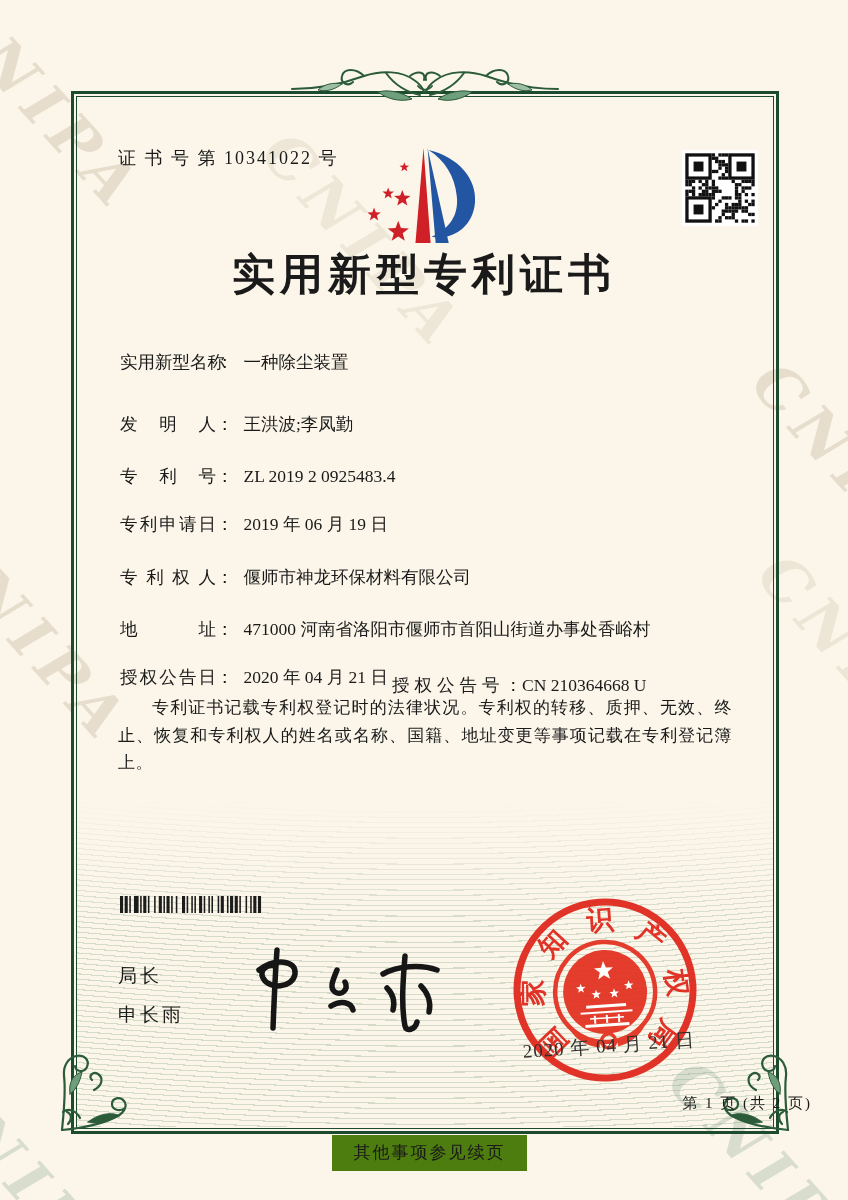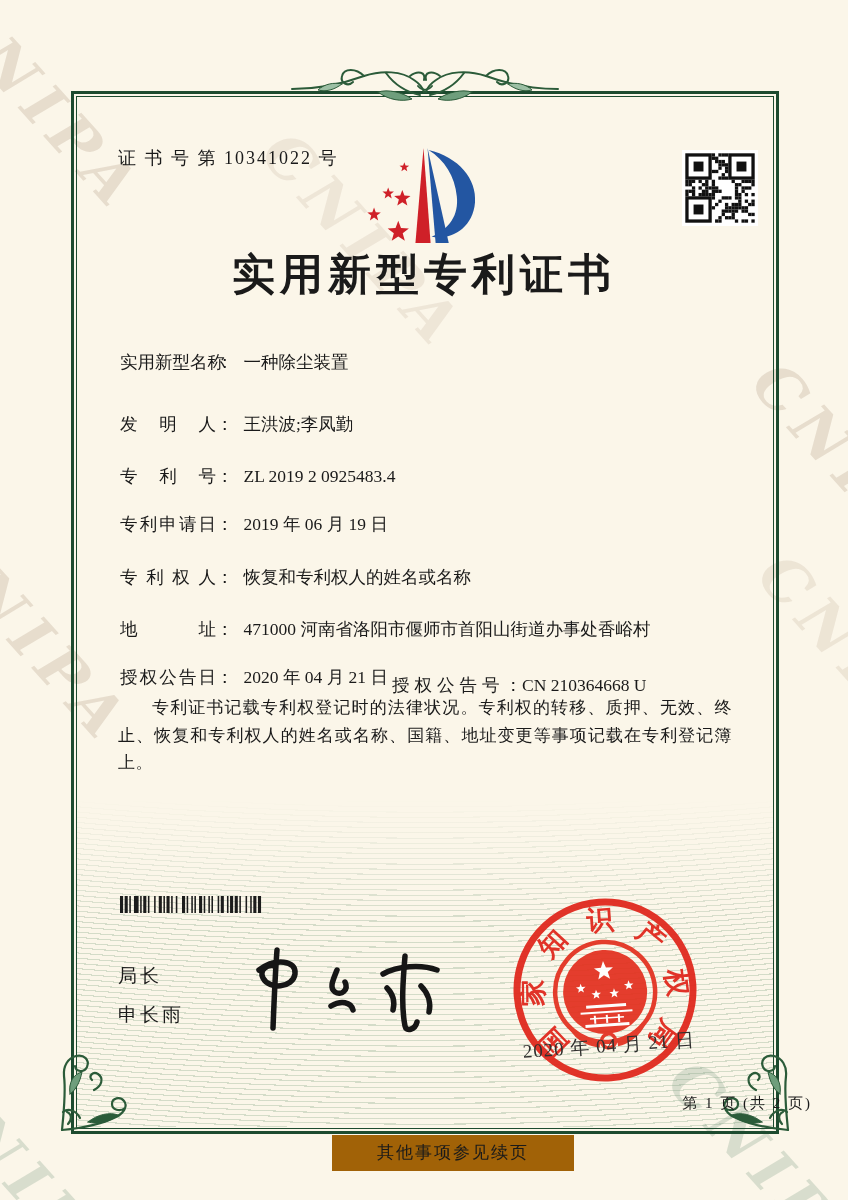--- a/index.html
+++ b/index.html
@@ -48,21 +48,21 @@
   
   #barcode{left:120px;top:896px;z-index:3;}
   #sig-title{left:118px;top:963px;font-size:19px;letter-spacing:3px;z-index:3;
              font-family:"Liberation Sans","DejaVu Sans",sans-serif;}
   #sig-name{left:118px;top:1002px;font-size:19px;letter-spacing:3px;z-index:3;
             font-family:"Liberation Sans","DejaVu Sans",sans-serif;text-align:right;}
   #signature{left:240px;top:936px;z-index:3;}
   #seal{left:508px;top:893px;z-index:4;}
   #footer-page{left:0;top:1094px;width:812px;text-align:right;font-size:15px;
                letter-spacing:2px;z-index:3;}
-  #cont-box{left:332px;top:1135px;width:242px;height:36px;background:#a16207;z-index:3;
+  #cont-box{left:332px;top:1135px;width:195px;height:36px;background:#4d7c0f;z-index:3;
             text-align:center;line-height:36px;font-size:17px;letter-spacing:2px;}
 </style>
 </head>
 <body>
 
 <div class="wm wm1">CNIPA</div>
 <div class="wm wm2">CNIPA</div>
 <div class="wm wm3">CNIPA</div>
 <div class="wm wm4">CNIPA</div>
 <div class="wm wm5">CNIPA</div>
@@ -264,21 +264,21 @@
 <div class="frow r2">
   <span class="flabel">发明人</span><span>：</span><span class="fvalue">王洪波;李凤勤</span>
 </div>
 <div class="frow r3">
   <span class="flabel">专利号</span><span>：</span><span class="fvalue">ZL 2019 2 0925483.4</span>
 </div>
 <div class="frow r4">
   <span class="flabel">专利申请日</span><span>：</span><span class="fvalue">2019 年 06 月 19 日</span>
 </div>
 <div class="frow r5">
-  <span class="flabel">专利权人</span><span>：</span><span class="fvalue">恢复和专利权人的姓名或名称</span>
+  <span class="flabel">专利权人</span><span>：</span><span class="fvalue">偃师市神龙环保材料有限公司</span>
 </div>
 <div class="frow r6">
   <span class="flabel">地址</span><span>：</span><span class="fvalue">471000 河南省洛阳市偃师市首阳山街道办事处香峪村</span>
 </div>
 <div class="frow r7">
   <span class="flabel">授权公告日</span><span>：</span><span class="fvalue">2020 年 04 月 21 日</span>
   <span id="grant-no">
     <span class="glabel">授权公告号</span><span>：</span><span>CN 210364668 U</span>
   </span>
 </div>

